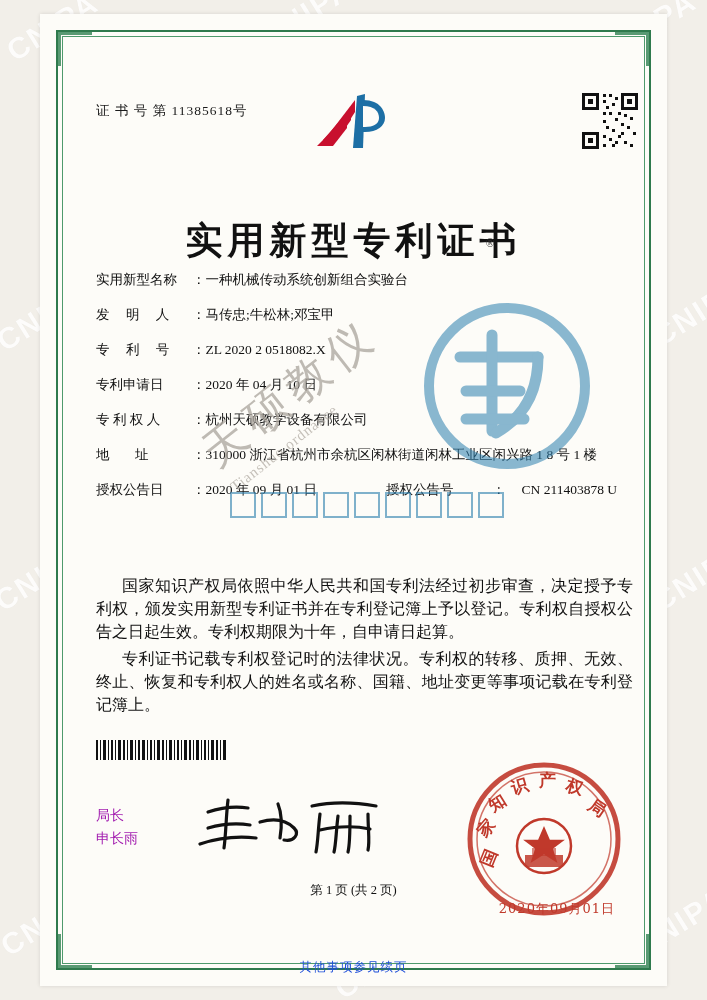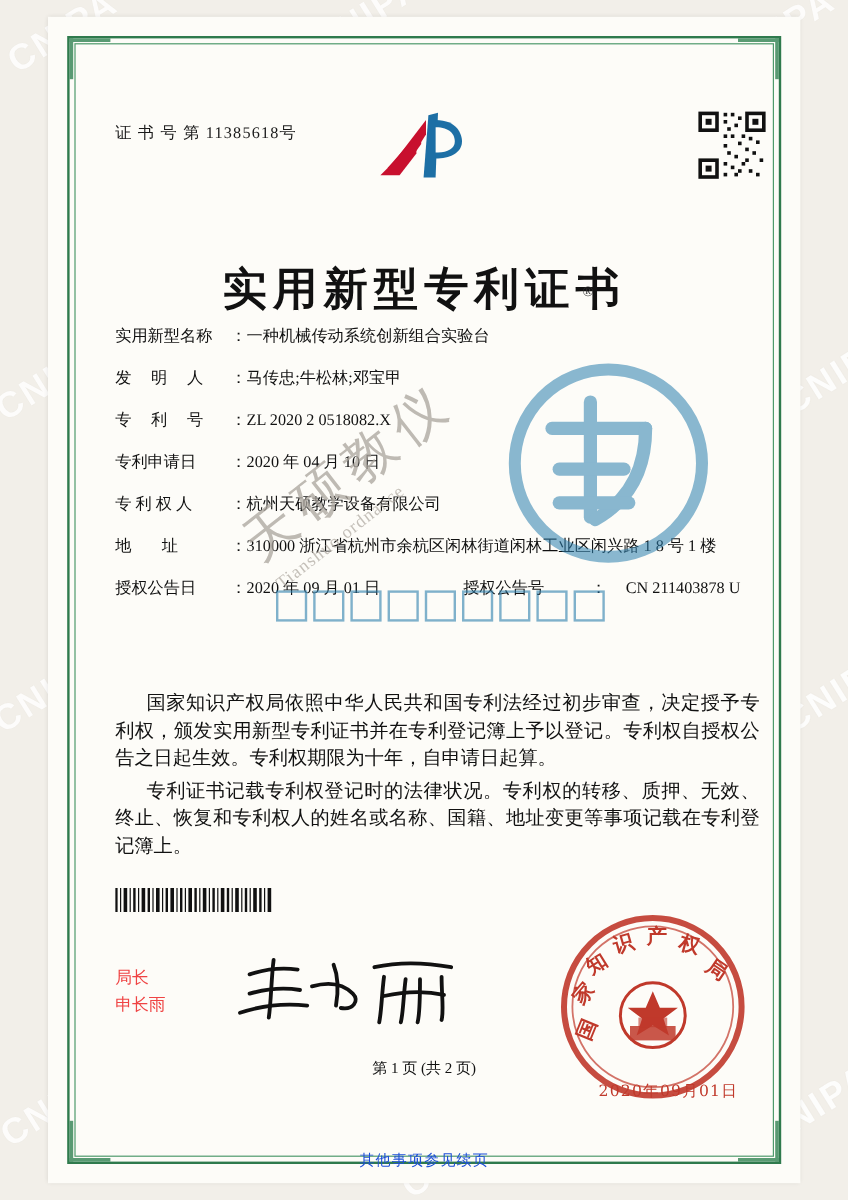--- a/index.html
+++ b/index.html
@@ -180,21 +180,21 @@
     height: 20px;
   }
 
   
   .sig-label {
     position: absolute;
     left: 56px;
     top: 790px;
     font-size: 14px;
     line-height: 23px;
-    color: #ef4444;
+    color: #a21caf;
   }
   .sig-script {
     position: absolute;
     left: 150px;
     top: 778px;
     width: 220px;
     height: 70px;
   }
 
   

